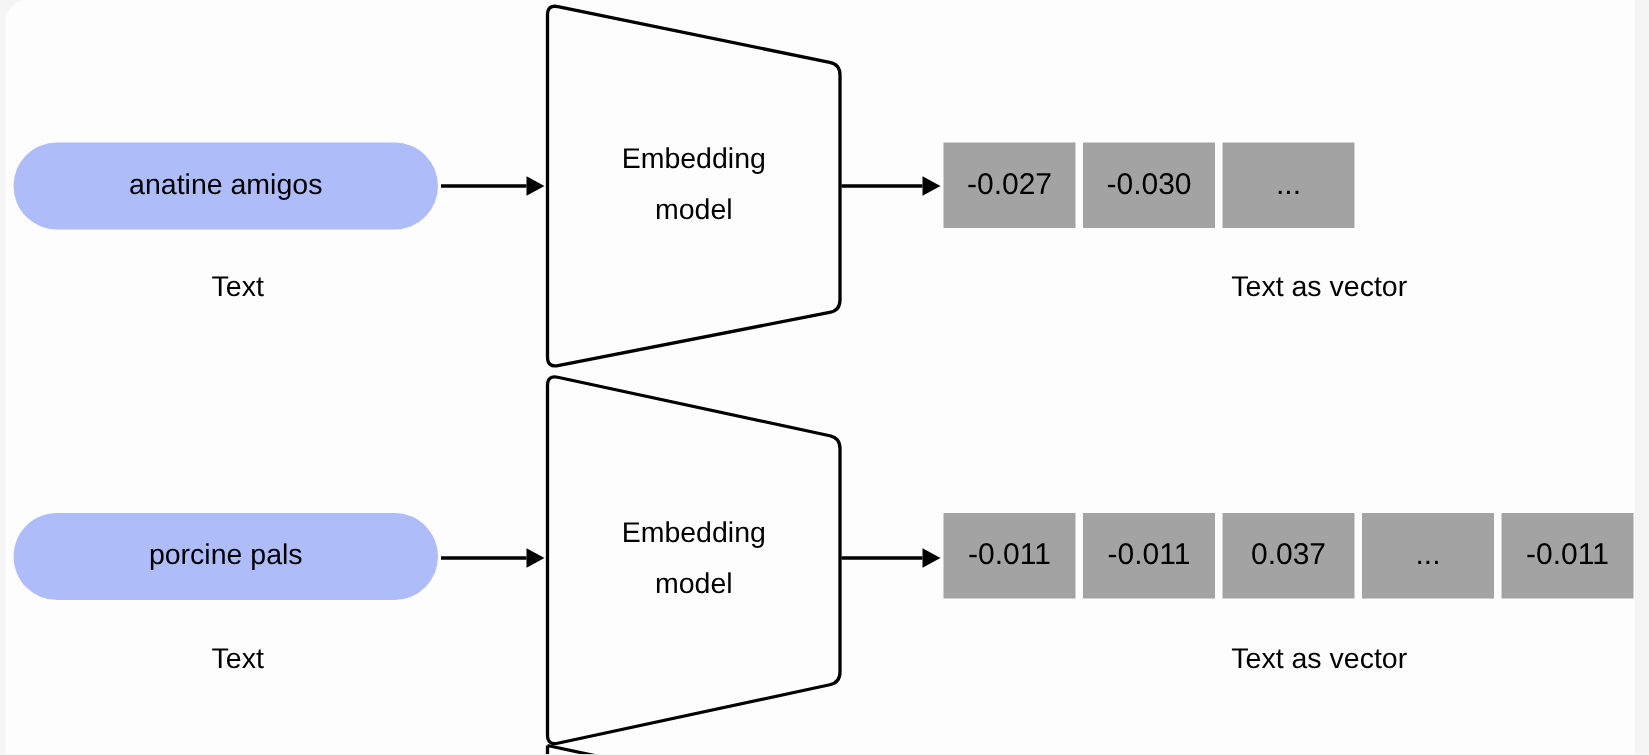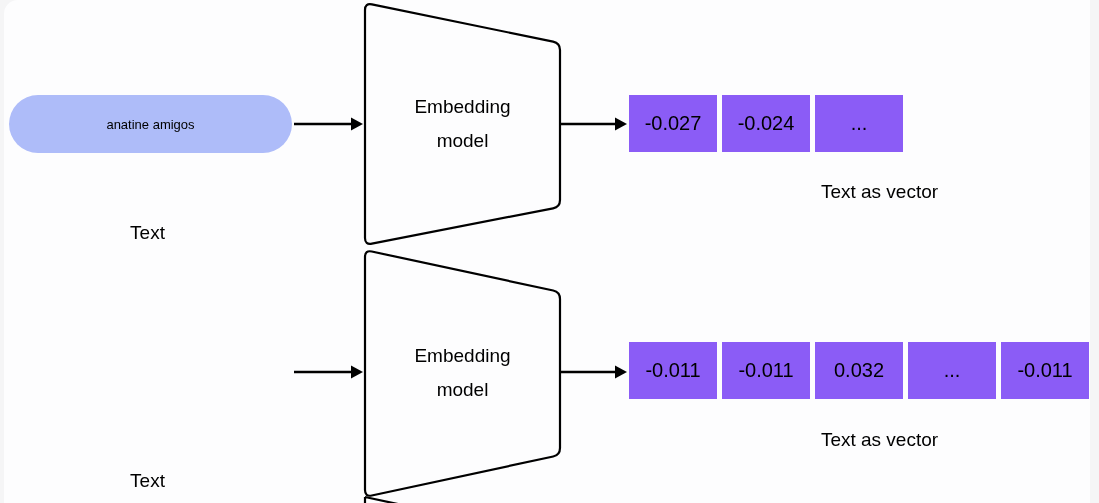--- a/index.html
+++ b/index.html
@@ -34,32 +34,32 @@
   .pill {
     position: absolute;
     left: 9px;
     width: 283px;
     height: 58px;
     border-radius: 29px;
     background: #aebcf9;
     display: flex;
     align-items: center;
     justify-content: center;
-    font-size: 13px;
+    font-size: 19px;
     color: #000;
   }
   .pill.row1 { top: 95px; }
   .pill.row2 { top: 342px; }
   .caption {
     position: absolute;
     font-size: 19px;
     color: #000;
     text-align: center;
   }
-  .caption.under-pill { left: 6px; width: 283px; margin-top: 41px; }
+  .caption.under-pill { left: 17px; width: 283px; }
   .caption.under-pill.row1 { top: 181px; }
   .caption.under-pill.row2 { top: 429px; }
   .caption.under-vector { left: 650px; width: 459px; }
   .caption.under-vector.row1 { top: 181px; }
   .caption.under-vector.row2 { top: 429px; }
   .model-label {
     position: absolute;
     left: 365px;
     width: 195px;
     height: 54px;
@@ -78,21 +78,21 @@
     position: absolute;
     left: 629px;
     display: flex;
     gap: 5px;
   }
   .vector.row1 { top: 95px; }
   .vector.row2 { top: 342px; }
   .cell {
     width: 88px;
     height: 57px;
-    background: #8b5cf6;
+    background: #a3a3a3;
     display: flex;
     align-items: center;
     justify-content: center;
     font-size: 20px;
     color: #000;
   }
   .trapezoid {
     fill: #fdfdfe;
     stroke: #000;
     stroke-width: 2.2;
@@ -138,30 +138,33 @@
 
   <div class="pill row1">
     <span>anatine amigos</span>
   </div>
   <div class="caption under-pill row1">Text</div>
   <div class="model-label row1">
     <span>Embedding model</span>
   </div>
   <div class="vector row1">
     <div class="cell">-0.027</div>
-    <div class="cell">-0.024</div>
+    <div class="cell">-0.030</div>
     <div class="cell">...</div>
   </div>
   <div class="caption under-vector row1">Text as vector</div>
 
+  <div class="pill row2">
+    <span>porcine pals</span>
+  </div>
   <div class="caption under-pill row2">Text</div>
   <div class="model-label row2">
     <span>Embedding model</span>
   </div>
   <div class="vector row2">
     <div class="cell">-0.011</div>
     <div class="cell">-0.011</div>
-    <div class="cell">0.032</div>
+    <div class="cell">0.037</div>
     <div class="cell">...</div>
     <div class="cell">-0.011</div>
   </div>
   <div class="caption under-vector row2">Text as vector</div>
 </div>
 
 </body></html>

